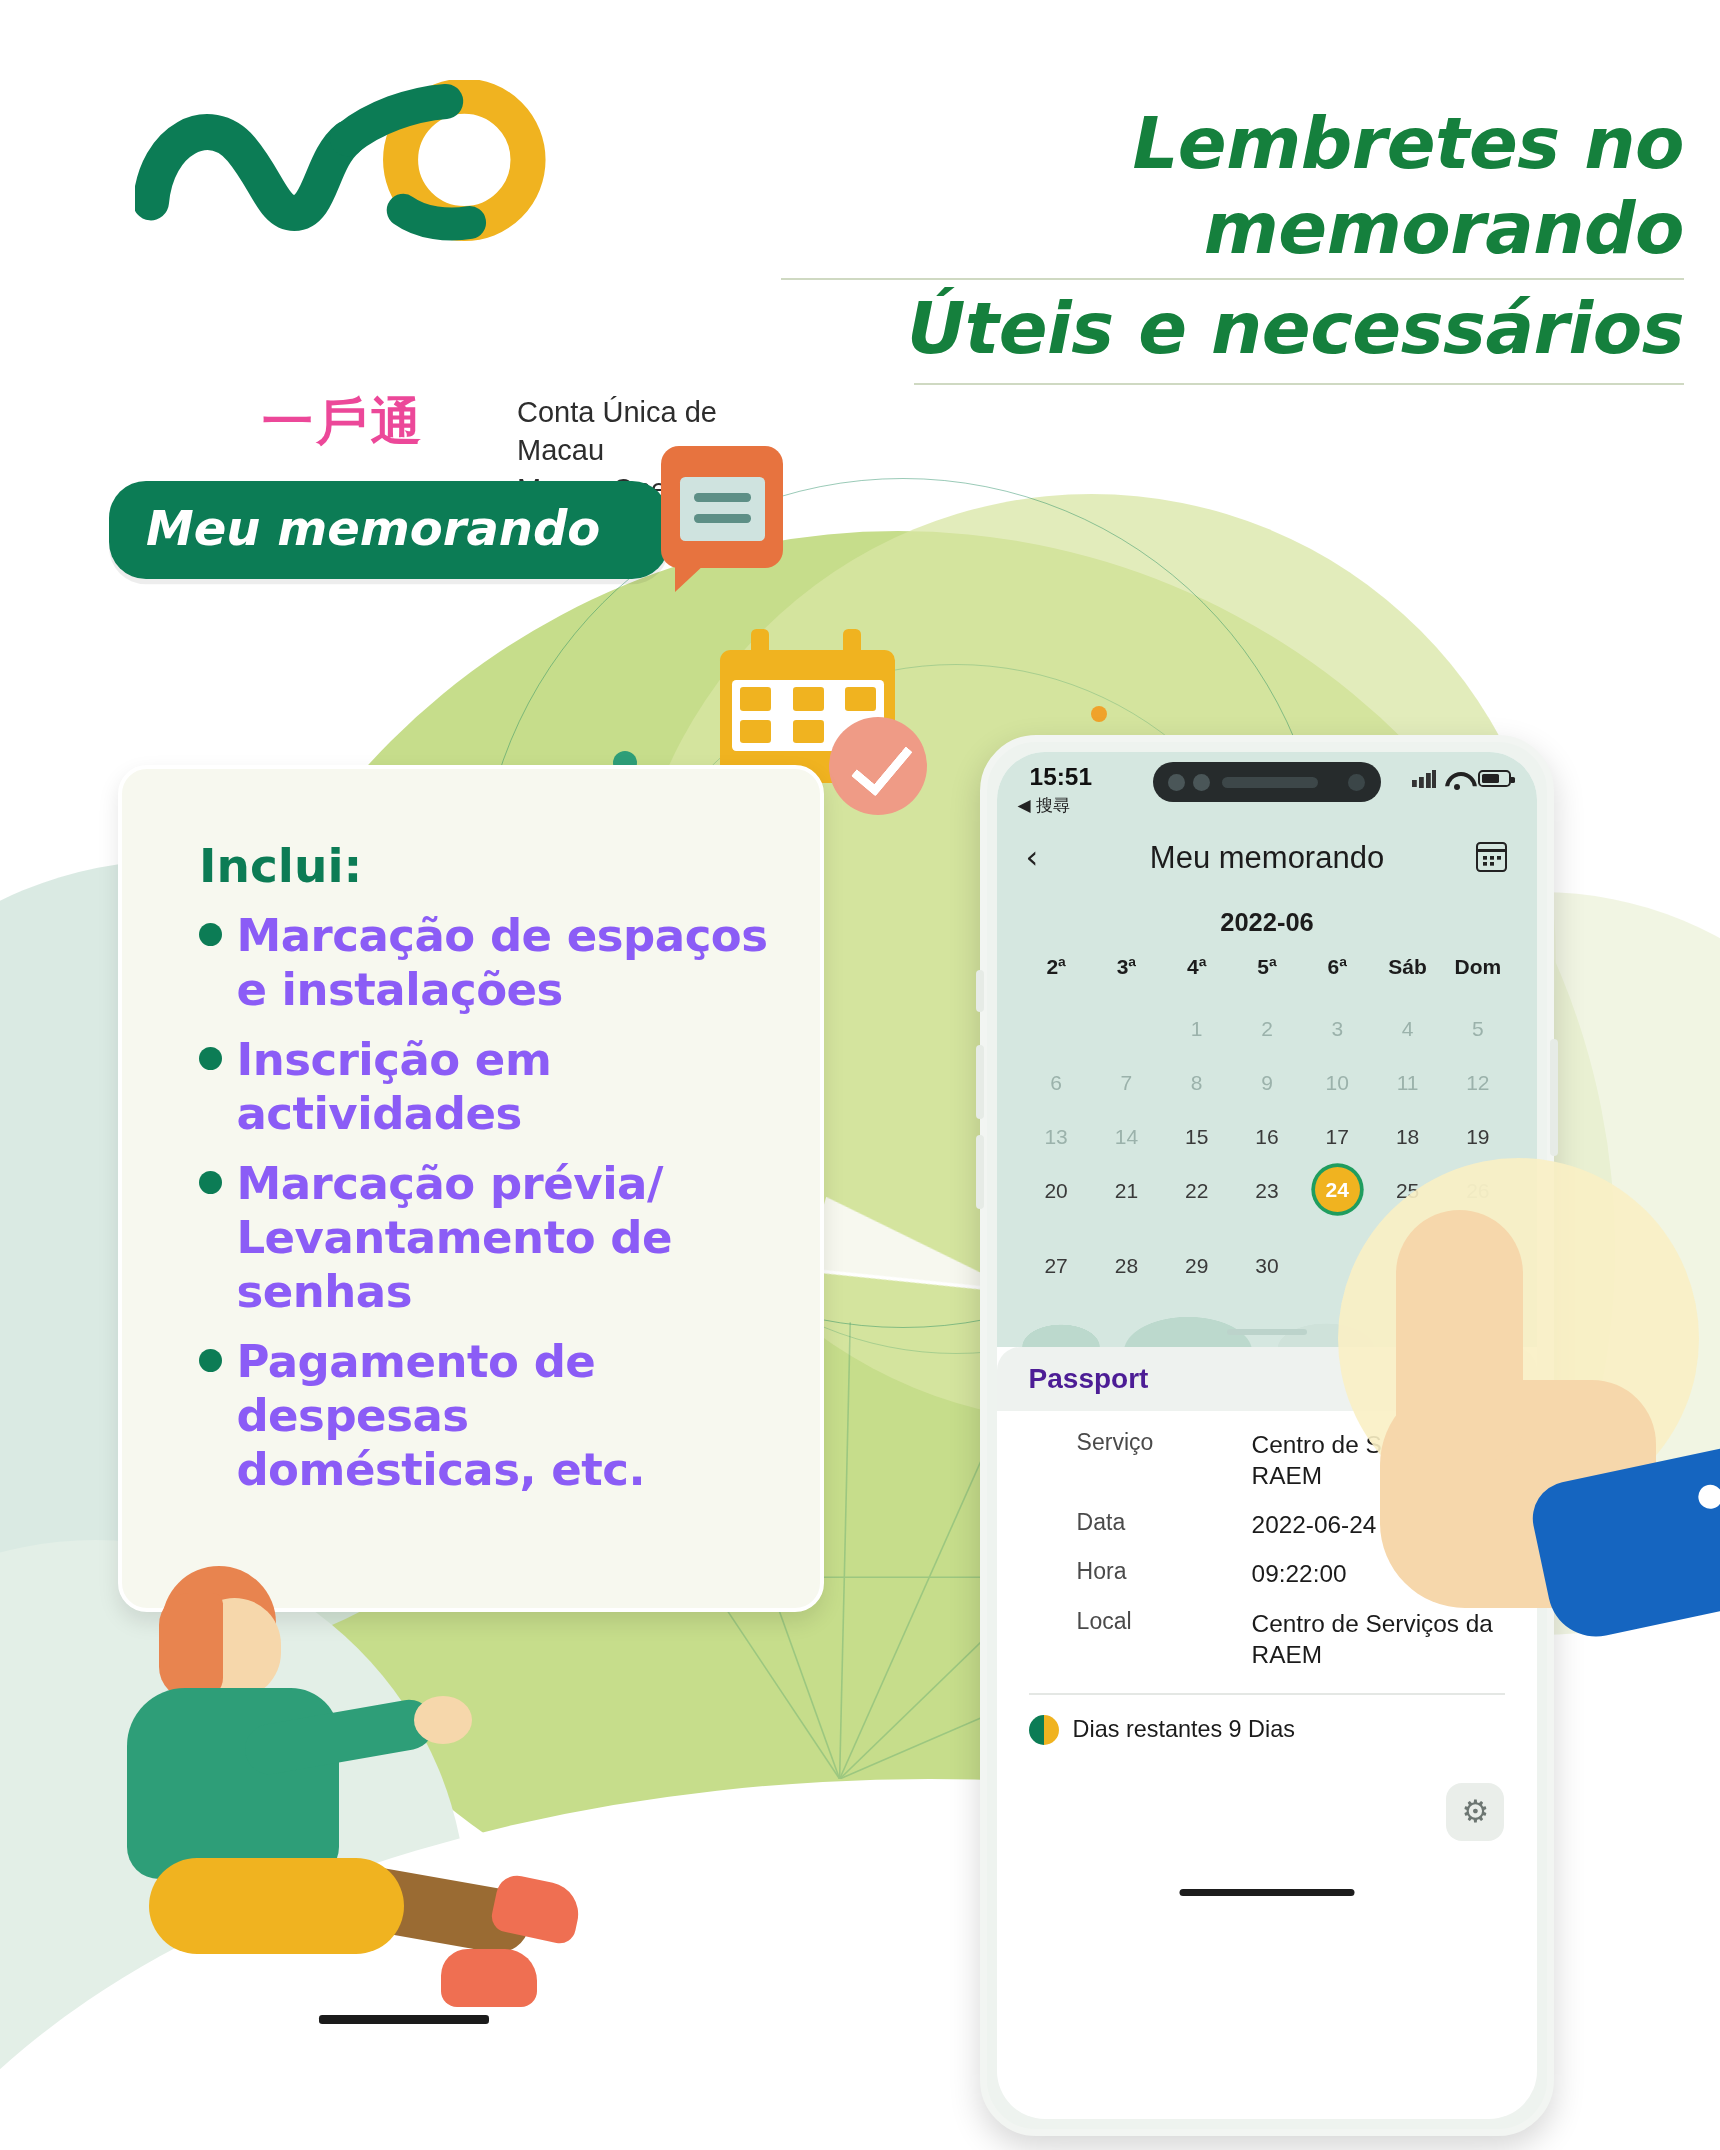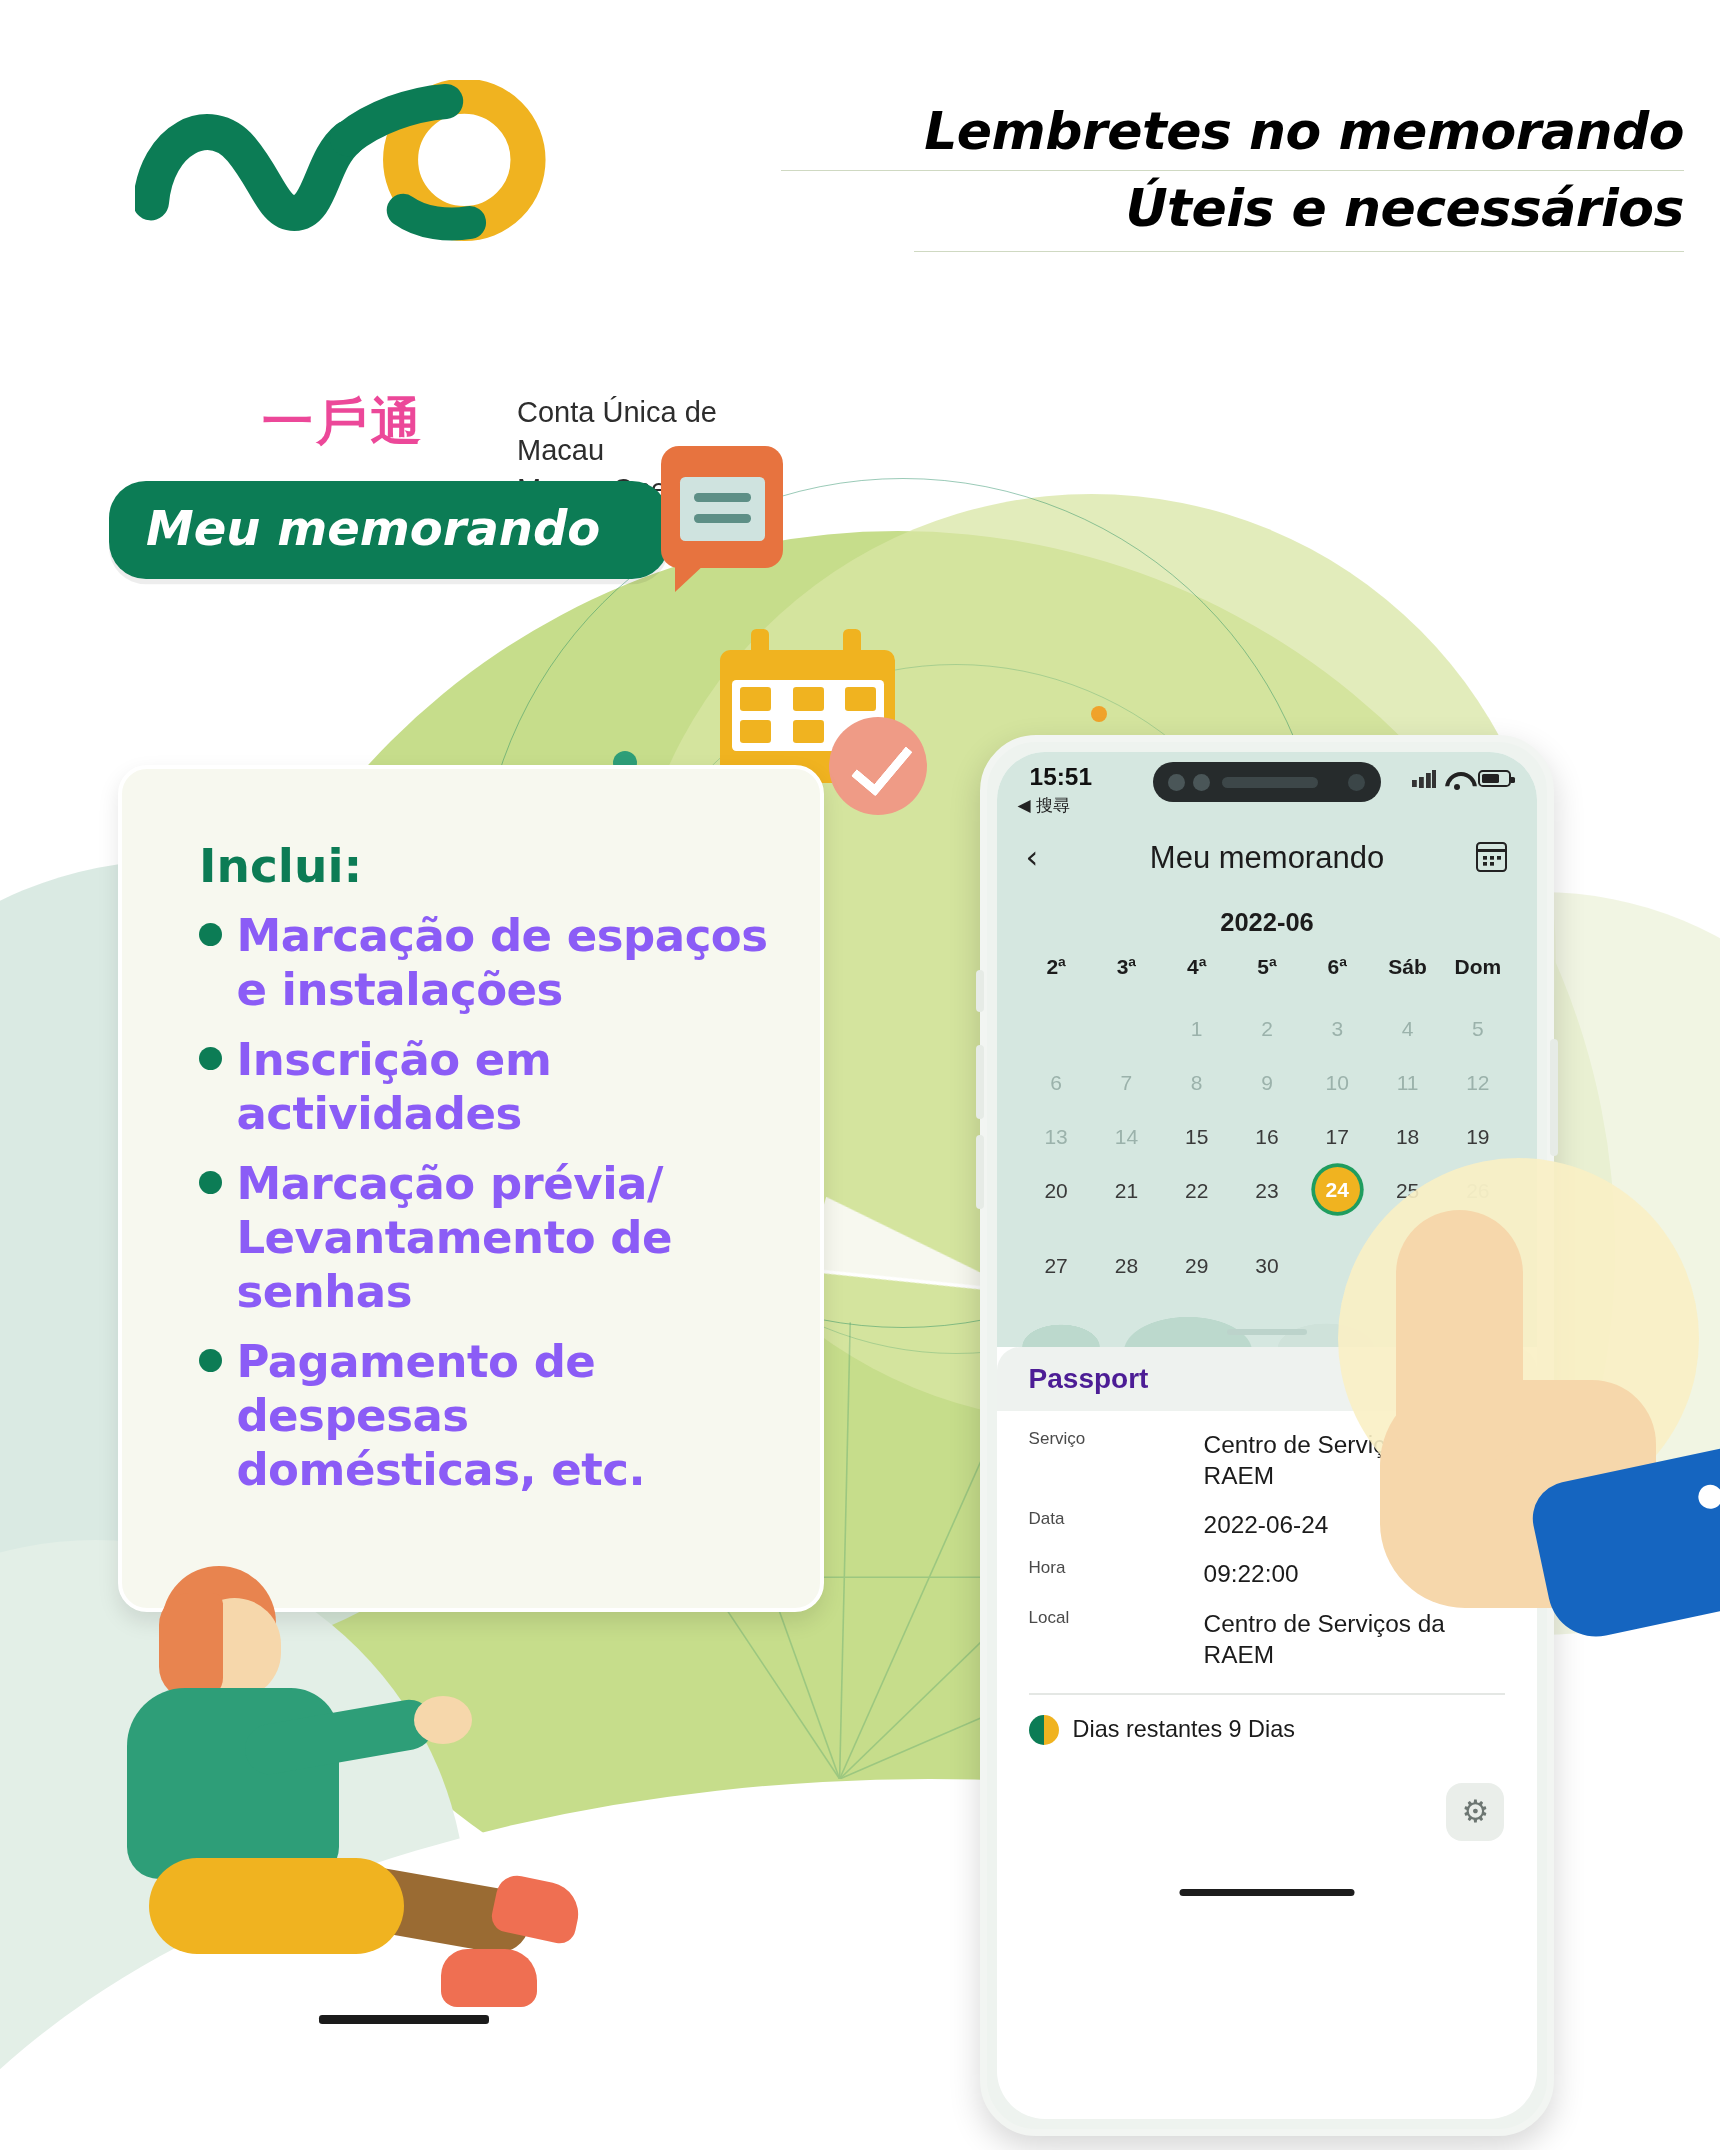--- a/index.html
+++ b/index.html
@@ -85,22 +85,22 @@
   .logo-sub-pt {
     position: absolute; left: 382px; top: 313px;
     font-size: 29px; line-height: 1.32; color: #2d2d2d;
   }
 
   .headline {
     position: absolute; right: 37px; top: 101px;
     text-align: right; width: 956px;
   }
   .headline .line {
-    font-size: 52px; font-weight: 700; font-style: italic;
-    color: #000000; letter-spacing: -0.5px; line-height: 1.18;
+    font-size: 72px; font-weight: 700; font-style: italic;
+    color: #15803d; letter-spacing: -0.5px; line-height: 1.18;
     text-shadow: 2.1px 2.1px 0 rgba(255,255,255,.6);
     font-family: "DejaVu Sans", sans-serif;
   }
   .headline .rule {
     height: 1.6px; background: #cfd9c2; margin: 7.4px 0 6.4px auto; width: 903px;
   }
   .headline .rule.short { width: 770px; margin-top: 11.7px; }
 
   
   .pill {
@@ -283,21 +283,21 @@
   .detail-card {
     position: absolute; left: 0; top: 595px; width: 100%; height: 574px;
     background: #ffffff; border-radius: 23.4px 23.4px 0 0;
   }
   .detail-head {
     height: 64px; background: #eef2ef; display:flex; align-items:center;
     padding-left: 32px; border-radius: 23.4px 23.4px 0 0;
   }
   .detail-head span { font-size: 28px; font-weight: 700; color: #4c1d95; }
   .row { display:flex; padding: 18px 32px 0 32px; }
-  .row .k { width: 175px; font-size: 17px; color: #4a4a4a; flex: 0 0 175px; }
+  .row .k { width: 175px; font-size: 23px; color: #4a4a4a; flex: 0 0 175px; margin-left: 48px; }
   .row .v { font-size: 24.4px; color: #1b1b1b; line-height: 1.28; }
   .divider { height: 1.6px; background: #e4e7e4; margin: 23.4px 32px 0 32px; }
   .remain { display:flex; align-items:center; padding: 20px 24px 0 32px; }
   .remain .pieicon {
     width: 30px; height: 30px; border-radius: 50%;
     background: linear-gradient(90deg, #0c7c55 0 50%, #f0b320 50% 100%);
     margin-right: 14px;
   }
   .remain span { font-size: 23.4px; color: #1b1b1b; }
   .gear {

